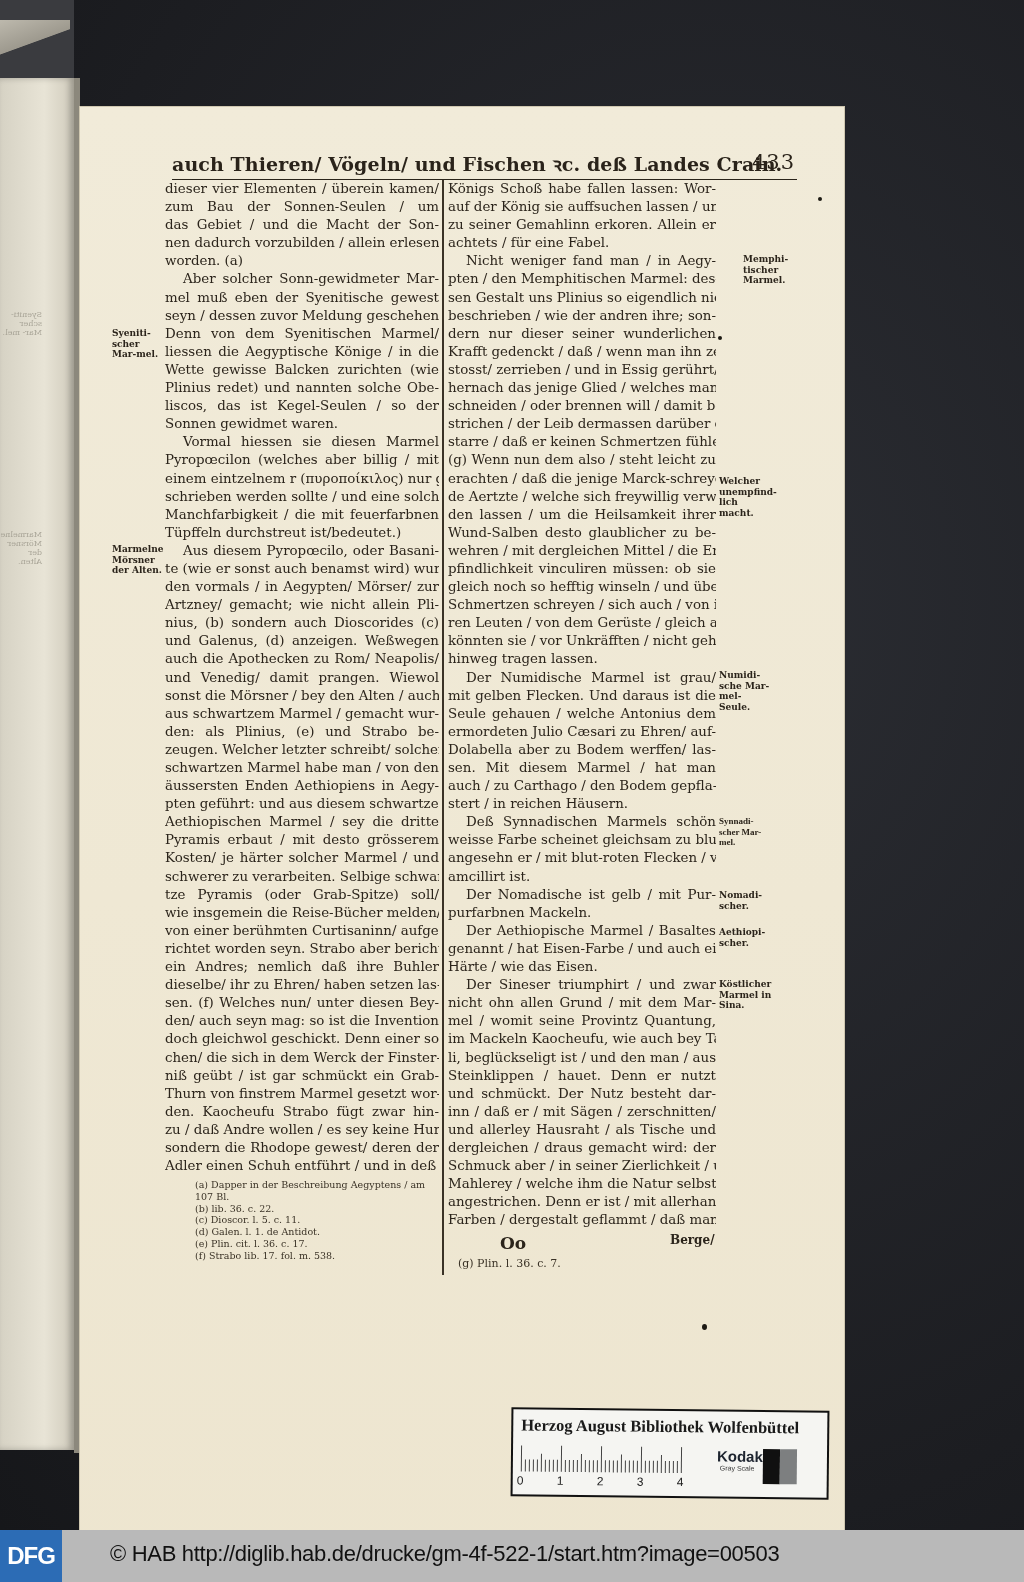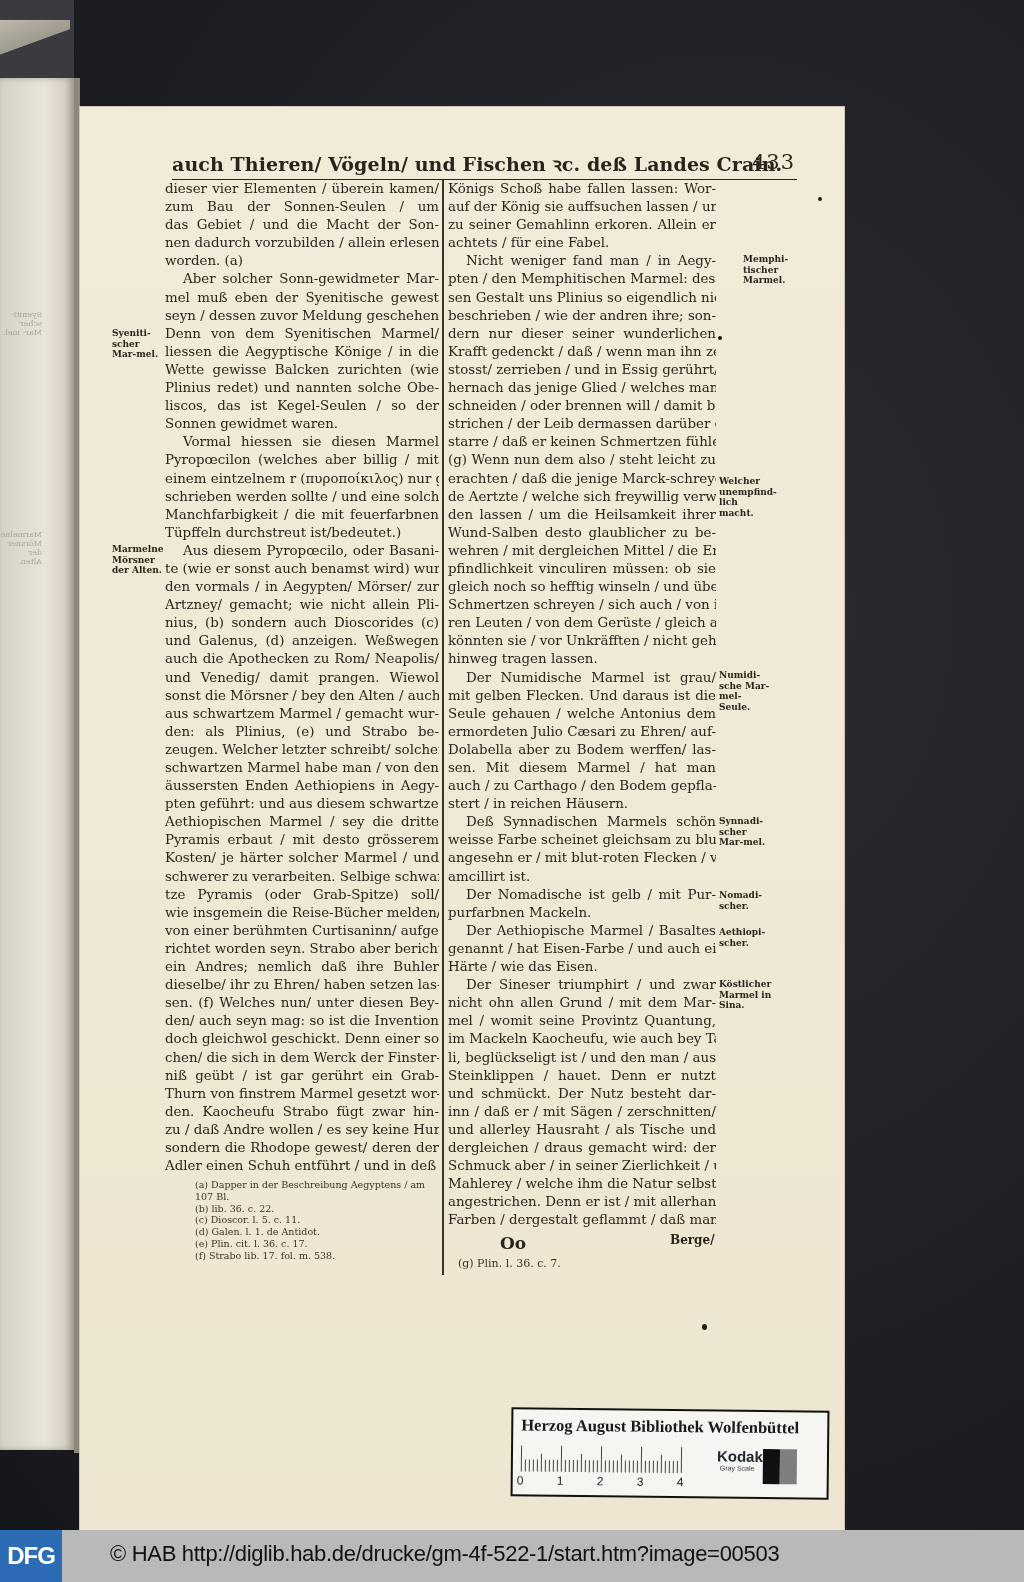--- a/index.html
+++ b/index.html
@@ -130,21 +130,21 @@
       <span class="line">tze Pyramis (oder Grab-Spitze) soll/</span>
       <span class="line">wie insgemein die Reise-Bücher melden/</span>
       <span class="line">von einer berühmten Curtisaninn/ aufge-</span>
       <span class="line">richtet worden seyn. Strabo aber berichtet</span>
       <span class="line">ein Andres; nemlich daß ihre Buhler</span>
       <span class="line">dieselbe/ ihr zu Ehren/ haben setzen las-</span>
       <span class="line">sen. (f) Welches nun/ unter diesen Bey-</span>
       <span class="line">den/ auch seyn mag: so ist die Invention</span>
       <span class="line">doch gleichwol geschickt. Denn einer sol-</span>
       <span class="line">chen/ die sich in dem Werck der Finster-</span>
-      <span class="line">niß geübt / ist gar gerührt ein Grab-</span>
+      <span class="line">niß geübt / ist gar schmückt ein Grab-</span>
       <span class="line">Thurn von finstrem Marmel gesetzt wor-</span>
       <span class="line">den. Kaocheufu Strabo fügt zwar hin-</span>
       <span class="line">zu / daß Andre wollen / es sey keine Hur/</span>
       <span class="line">sondern die Rhodope gewest/ deren der</span>
       <span class="line last">Adler einen Schuh entführt / und in deß</span>
     </div>
   <div class="divider"></div>
   <div class="col col-right" id="col-right">
       <span class="line">Königs Schoß habe fallen lassen: Wor-</span>
       <span class="line">auf der König sie auffsuchen lassen / und</span>
@@ -204,21 +204,21 @@
       <span class="line">Mahlerey / welche ihm die Natur selbst</span>
       <span class="line">angestrichen. Denn er ist / mit allerhand</span>
       <span class="line last">Farben / dergestalt geflammt / daß man</span>
     </div>
 
   <div class="margin-note" style="left:32px; top:221px; width:54px;">Syeniti-scher Mar-mel.</div>
   <div class="margin-note" style="left:32px; top:437px; width:54px;">Marmelne Mörsner der Alten.</div>
   <div class="margin-note" style="left:639px; top:147px; width:50px;margin-left:24px;">Memphi-tischer Marmel.</div>
   <div class="margin-note" style="left:639px; top:345px; width:56px;margin-top:24px;">Welcher unempfind-lich macht.</div>
   <div class="margin-note" style="left:639px; top:563px; width:52px;">Numidi-sche Mar-mel-Seule.</div>
-  <div class="margin-note" style="left:639px; top:709px; width:52px;">Synnadi-scher Mar-mel.</div>
+  <div class="margin-note" style="left:639px; top:709px; width:52px;font-family:Liberation Serif, serif;">Synnadi-scher Mar-mel.</div>
   <div class="margin-note" style="left:639px; top:783px; width:52px;">Nomadi-scher.</div>
   <div class="margin-note" style="left:639px; top:820px; width:52px;">Aethiopi-scher.</div>
   <div class="margin-note" style="left:639px; top:872px; width:58px;">Köstlicher Marmel in Sina.</div>
 
   <div class="footnotes">
     <div>(a) Dapper in der Beschreibung Aegyptens / am</div>
     <div>107 Bl.</div>
     <div>(b) lib. 36. c. 22.</div>
     <div>(c) Dioscor. l. 5. c. 11.</div>
     <div>(d) Galen. l. 1. de Antidot.</div>

